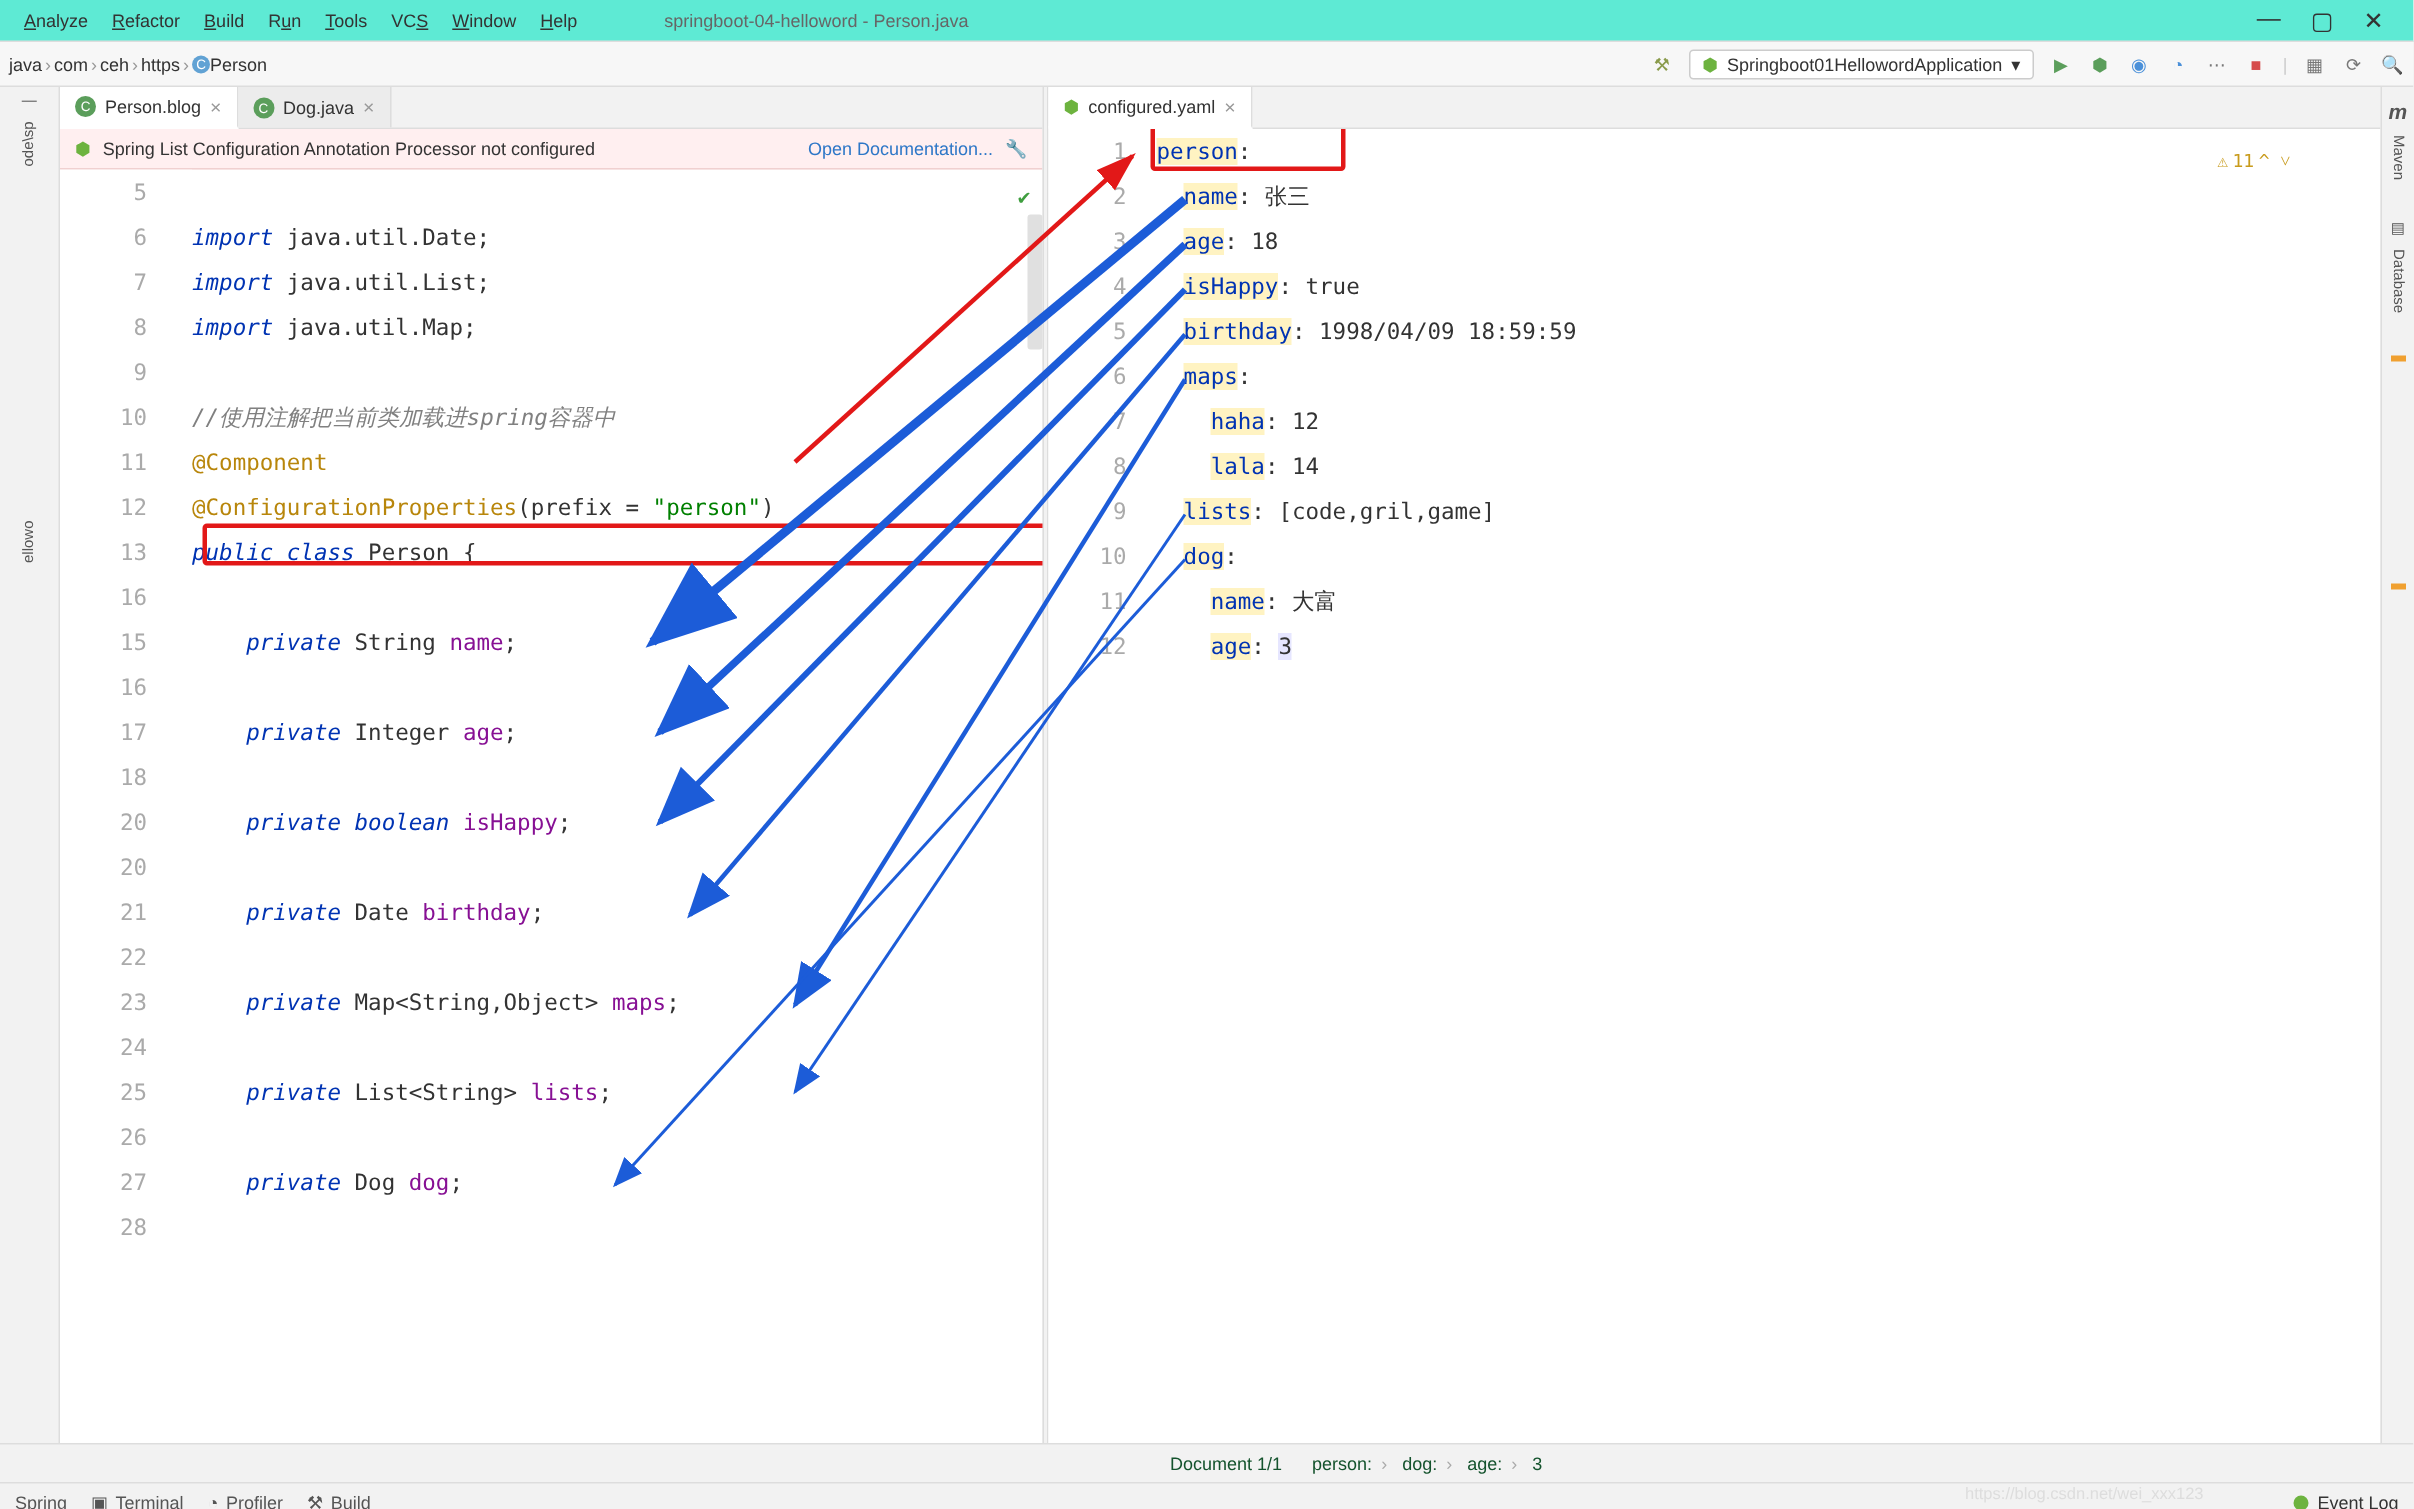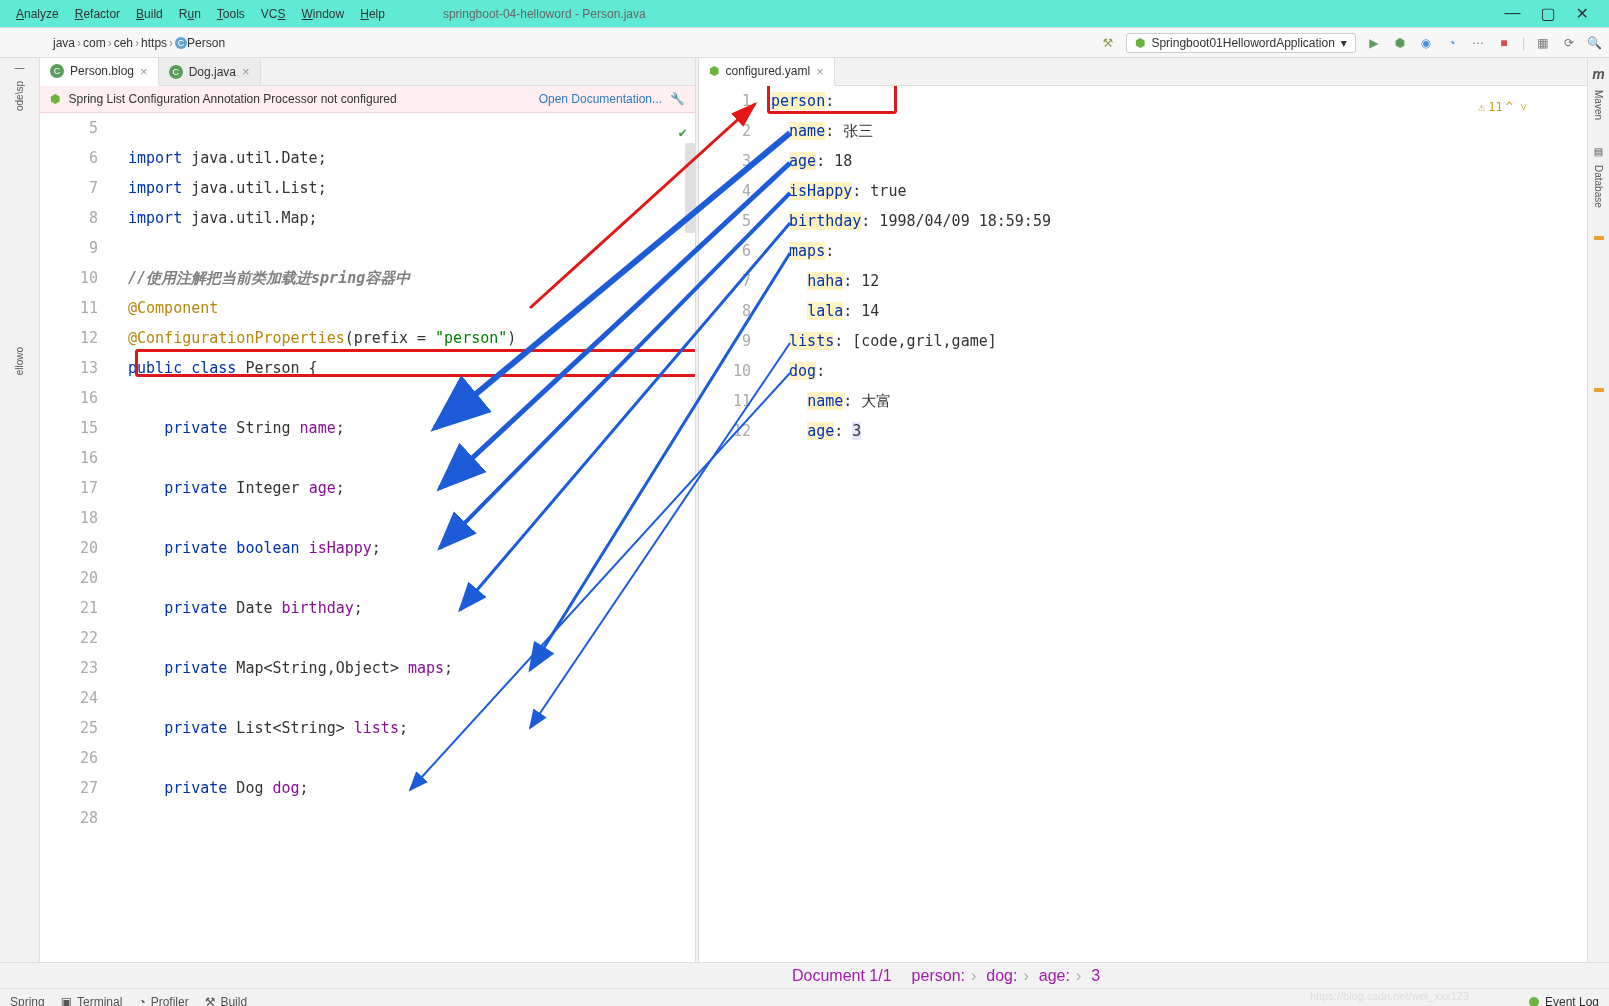--- a/index.html
+++ b/index.html
@@ -7,21 +7,21 @@
     
     
     .menu-bar { display: flex; align-items: center; height: 28px; background: #5eead4; padding: 0 8px; border-bottom: 1px solid #ddd; }
     .menu-item { padding: 4px 8px; cursor: pointer; }
     .menu-item .u { text-decoration: underline; }
     .window-title { margin-left: 50px; color: #666; }
     .window-controls { margin-left: auto; display: flex; gap: 20px; font-size: 16px; padding-right: 12px; }
     
     
     .breadcrumb-row { display: flex; align-items: center; height: 30px; background: #f7f7f7; border-bottom: 1px solid #ddd; padding: 0 6px; }
-    .breadcrumb { display: flex; align-items: center; gap: 0; margin-left: 47px; }
+    .breadcrumb { display: flex; align-items: center; gap: 0; }
     .bc-icon { width: 12px; height: 12px; border-radius: 50%; background: #61a2d4; display: inline-flex; align-items: center; justify-content: center; color:#fff; font-size:9px;}
     .bc-sep::after { content: "›"; color: #999; margin: 0 2px; }
     .toolbar-right { margin-left: auto; display: flex; align-items: center; gap: 10px; }
     .run-config { display:flex; align-items:center; gap:6px; background:#fff; border:1px solid #ccc; border-radius:3px; padding:2px 8px; }
     .spring-icon { color:#6db33f; font-size:12px;}
     .tb-icon { width:16px; height:16px; display:inline-flex; align-items:center; justify-content:center; color:#5b9e5b; }
     .tb-icon.blue{color:#4a90d9;} .tb-icon.red{color:#d64c4c;} .tb-icon.gray{color:#777;}
     
     
     .main { display: flex; height: calc(100% - 28px - 30px - 26px - 18px); position: relative; }
@@ -38,43 +38,43 @@
     .banner { display: flex; align-items: center; background: #ffeff0; padding: 6px 10px; border-bottom: 1px solid #f0d0d0; }
     .banner .spring-sm { color:#6db33f; margin-right:8px;}
     .banner .link { margin-left: auto; color: #2e77c7; cursor:pointer; margin-right:8px;}
     .banner .wrench{color:#777;}
     
     .code-area { flex:1; display:flex; font-family: "Consolas", "Monaco", monospace; font-size: 15px; line-height: 30px; overflow:hidden; position:relative;}
     .gutter { width: 88px; text-align: right; color: #aaa; padding-right: 30px; background:#fff; user-select:none;}
     .code { flex:1; white-space: pre; position:relative;}
     .check { position:absolute; right:8px; top:4px; color:#3f9e3f; font-size:14px;}
     .minimap { position:absolute; right:0; top:30px; width:10px; height:90px; background:#e0e0e0; border-radius:2px;} 
-    .kw-blue { color: #0033b3; }
+    .kw-blue { color: #0033b3; font-style: italic; }
     .str { color: #008000; }
-    .comment { color: #808080; font-style: italic; font-weight: bold; }
+    .comment { color: #808080; font-style: italic; }
     .anno { color: #b8860b; }
     .field { color: #871094; }
     
     .red-box { border: 3px solid #e21818; border-radius: 3px; position: absolute; pointer-events:none;}
     
     
     .yaml-pane .tab .spring-sm{color:#6db33f;}
     .yaml-key { color: #0033b3; background:#fff3c2; }
     .yaml-dog-highlight { background:#e6e6ff;}
     .warn-badge { position:absolute; right:60px; top:6px; color:#c89b1c; font-size:12px; display:flex; align-items:center; gap:3px;}
     
     .splitter { width:4px; background:#f2f2f2; border-left:1px solid #ddd; border-right:1px solid #ddd; cursor:col-resize;}
     
     
     .right-strip { width:22px; background:#f2f2f2; border-left:1px solid #ddd; display:flex; flex-direction:column; align-items:center; padding-top:8px; gap:8px; font-size:10px; color:#555;}
     .right-strip .v-text{ writing-mode:vertical-rl;}
     .orange-mark{ width:10px; height:4px; background:#f0a030;}
     
     
-    .status-upper { height:26px; background:#f2f2f2; border-top:1px solid #ddd; display:flex; align-items:center; padding:0 12px; gap:4px; font-size:16px; color:#a21caf;}
+    .status-upper { height:26px; background:#f2f2f2; border-top:1px solid #ddd; display:flex; align-items:center; padding:0 0; gap:4px; font-size:12px; color:#14532d;}
     .status-upper .seg::after{content:"›"; margin:0 6px; color:#aaa;}
     
     .bottom-bar { height:26px; background:#f2f2f2; border-top:1px solid #ddd; display:flex; align-items:center; padding:0 10px; gap:16px; font-size:12px;}
     .bottom-item{display:flex; align-items:center; gap:5px; color:#555; cursor:pointer;}
     .event-log{margin-left:auto; display:flex; align-items:center; gap:6px;}
     .green-dot{width:10px; height:10px; background:#6db33f; border-radius:50%;}
     .watermark { position:absolute; right:140px; bottom:4px; color:#ddd; font-size:11px;}
     
     
     .overlay-svg { position:absolute; top:0; left:0; pointer-events:none; z-index:100;}

